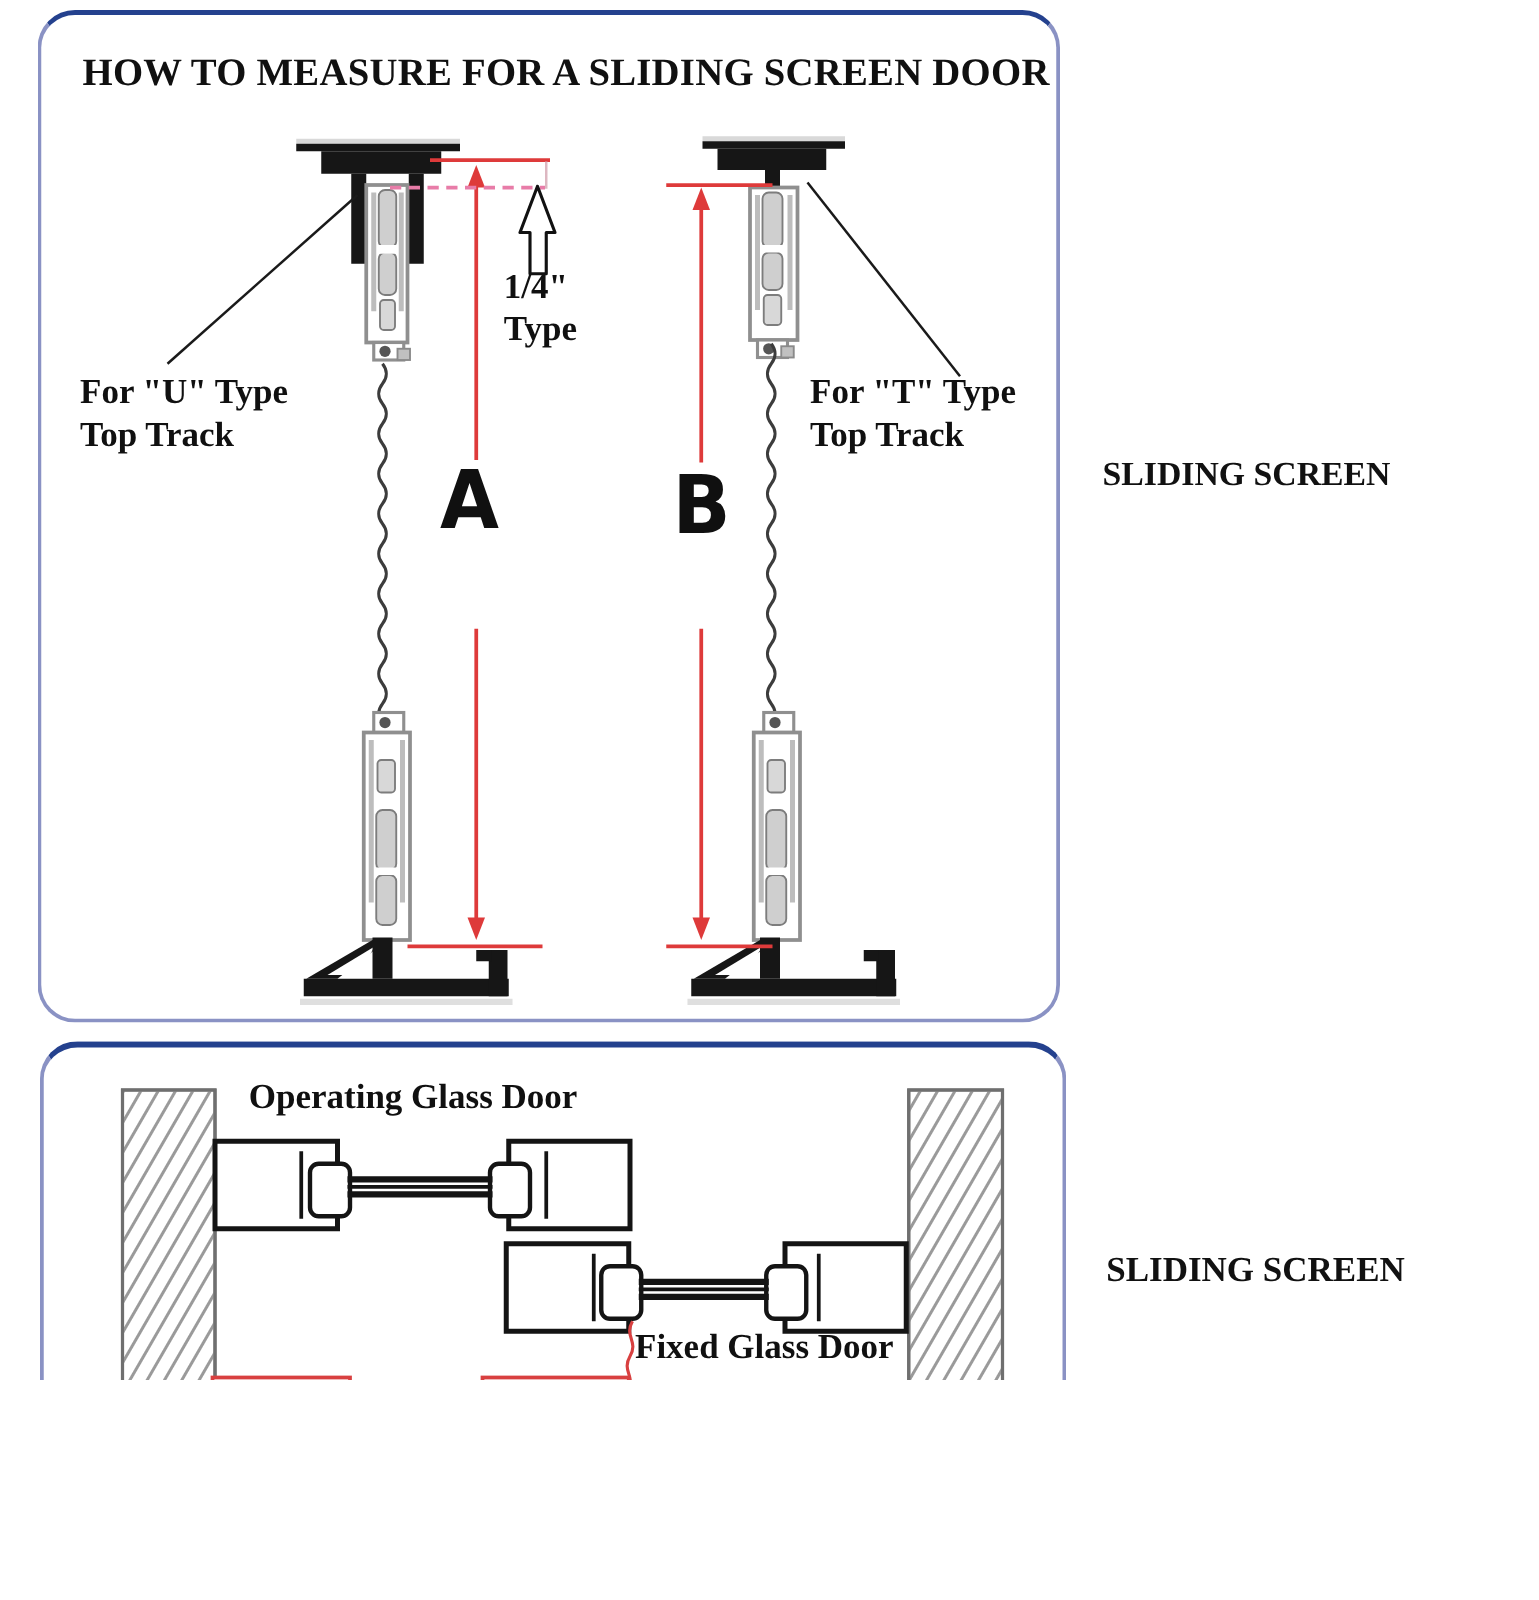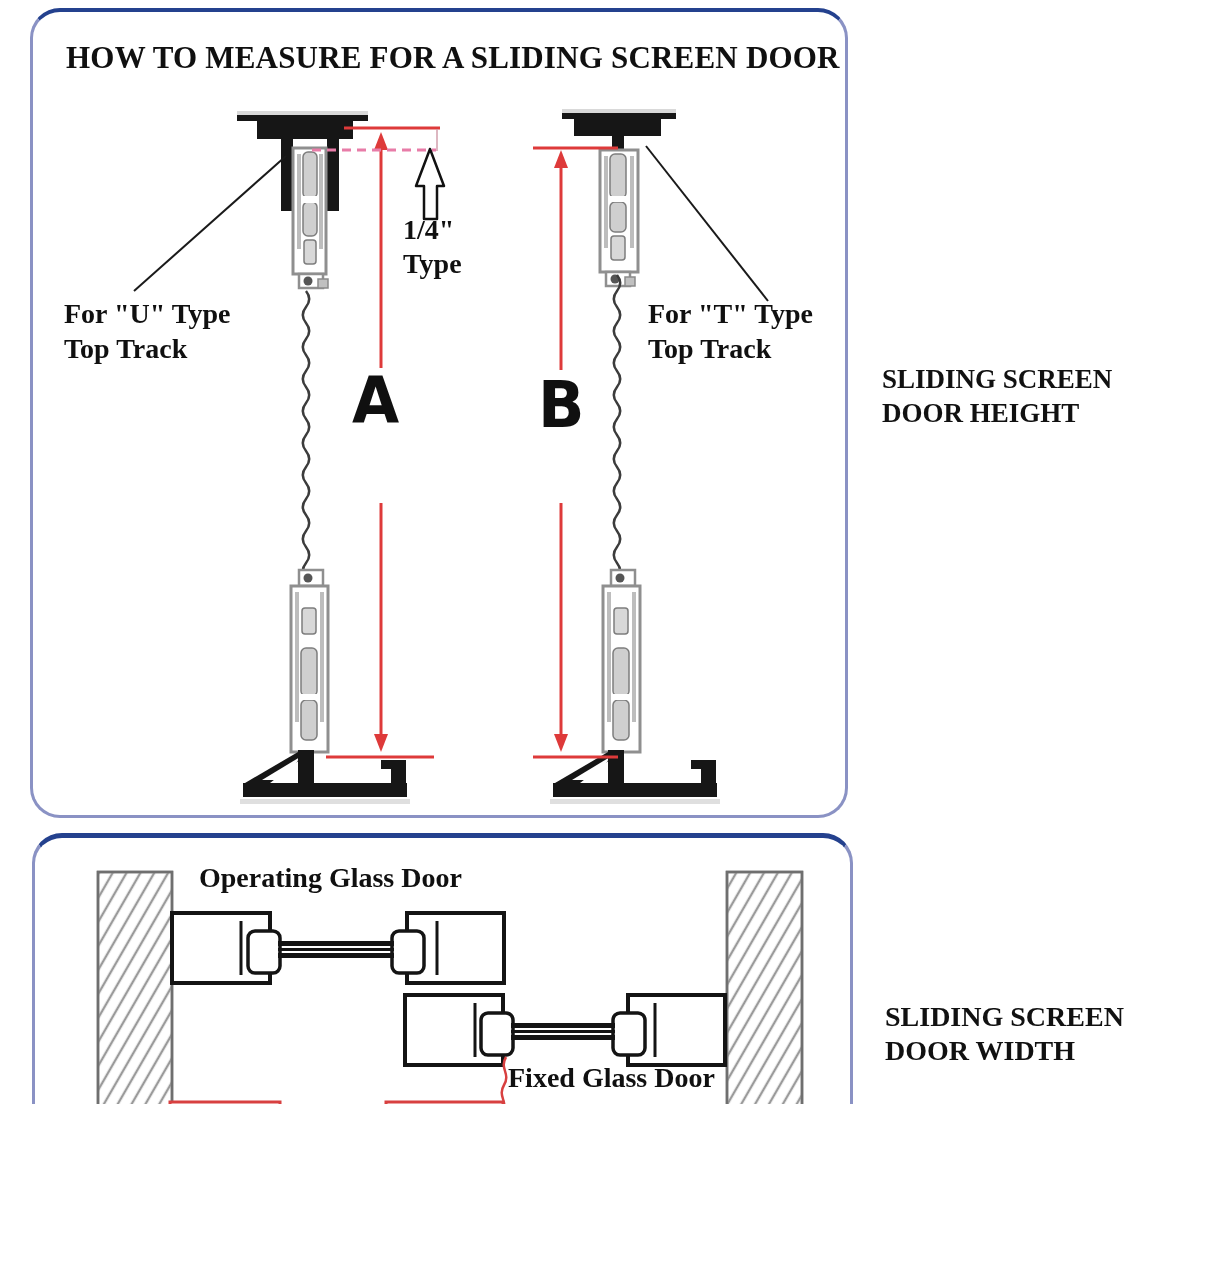--- a/index.html
+++ b/index.html
@@ -242,24 +242,22 @@
   <div class="lbl space-label">
     <div>1/4"</div>
     <div>Type</div>
   </div>
 
   <div class="lbl dim dim-a">A</div>
   <div class="lbl dim dim-b">B</div>
 
   <div class="caption caption-height">
     <div>SLIDING SCREEN</div>
-    <div>DOOR HEIGHT</div>
   </div>
 
   <div class="lbl op-label">Operating Glass Door</div>
   <div class="lbl fx-label">Fixed Glass Door</div>
 
   <div class="caption caption-width">
     <div>SLIDING SCREEN</div>
-    <div>DOOR WIDTH</div>
   </div>
 
 </div>
 
 </body></html>

